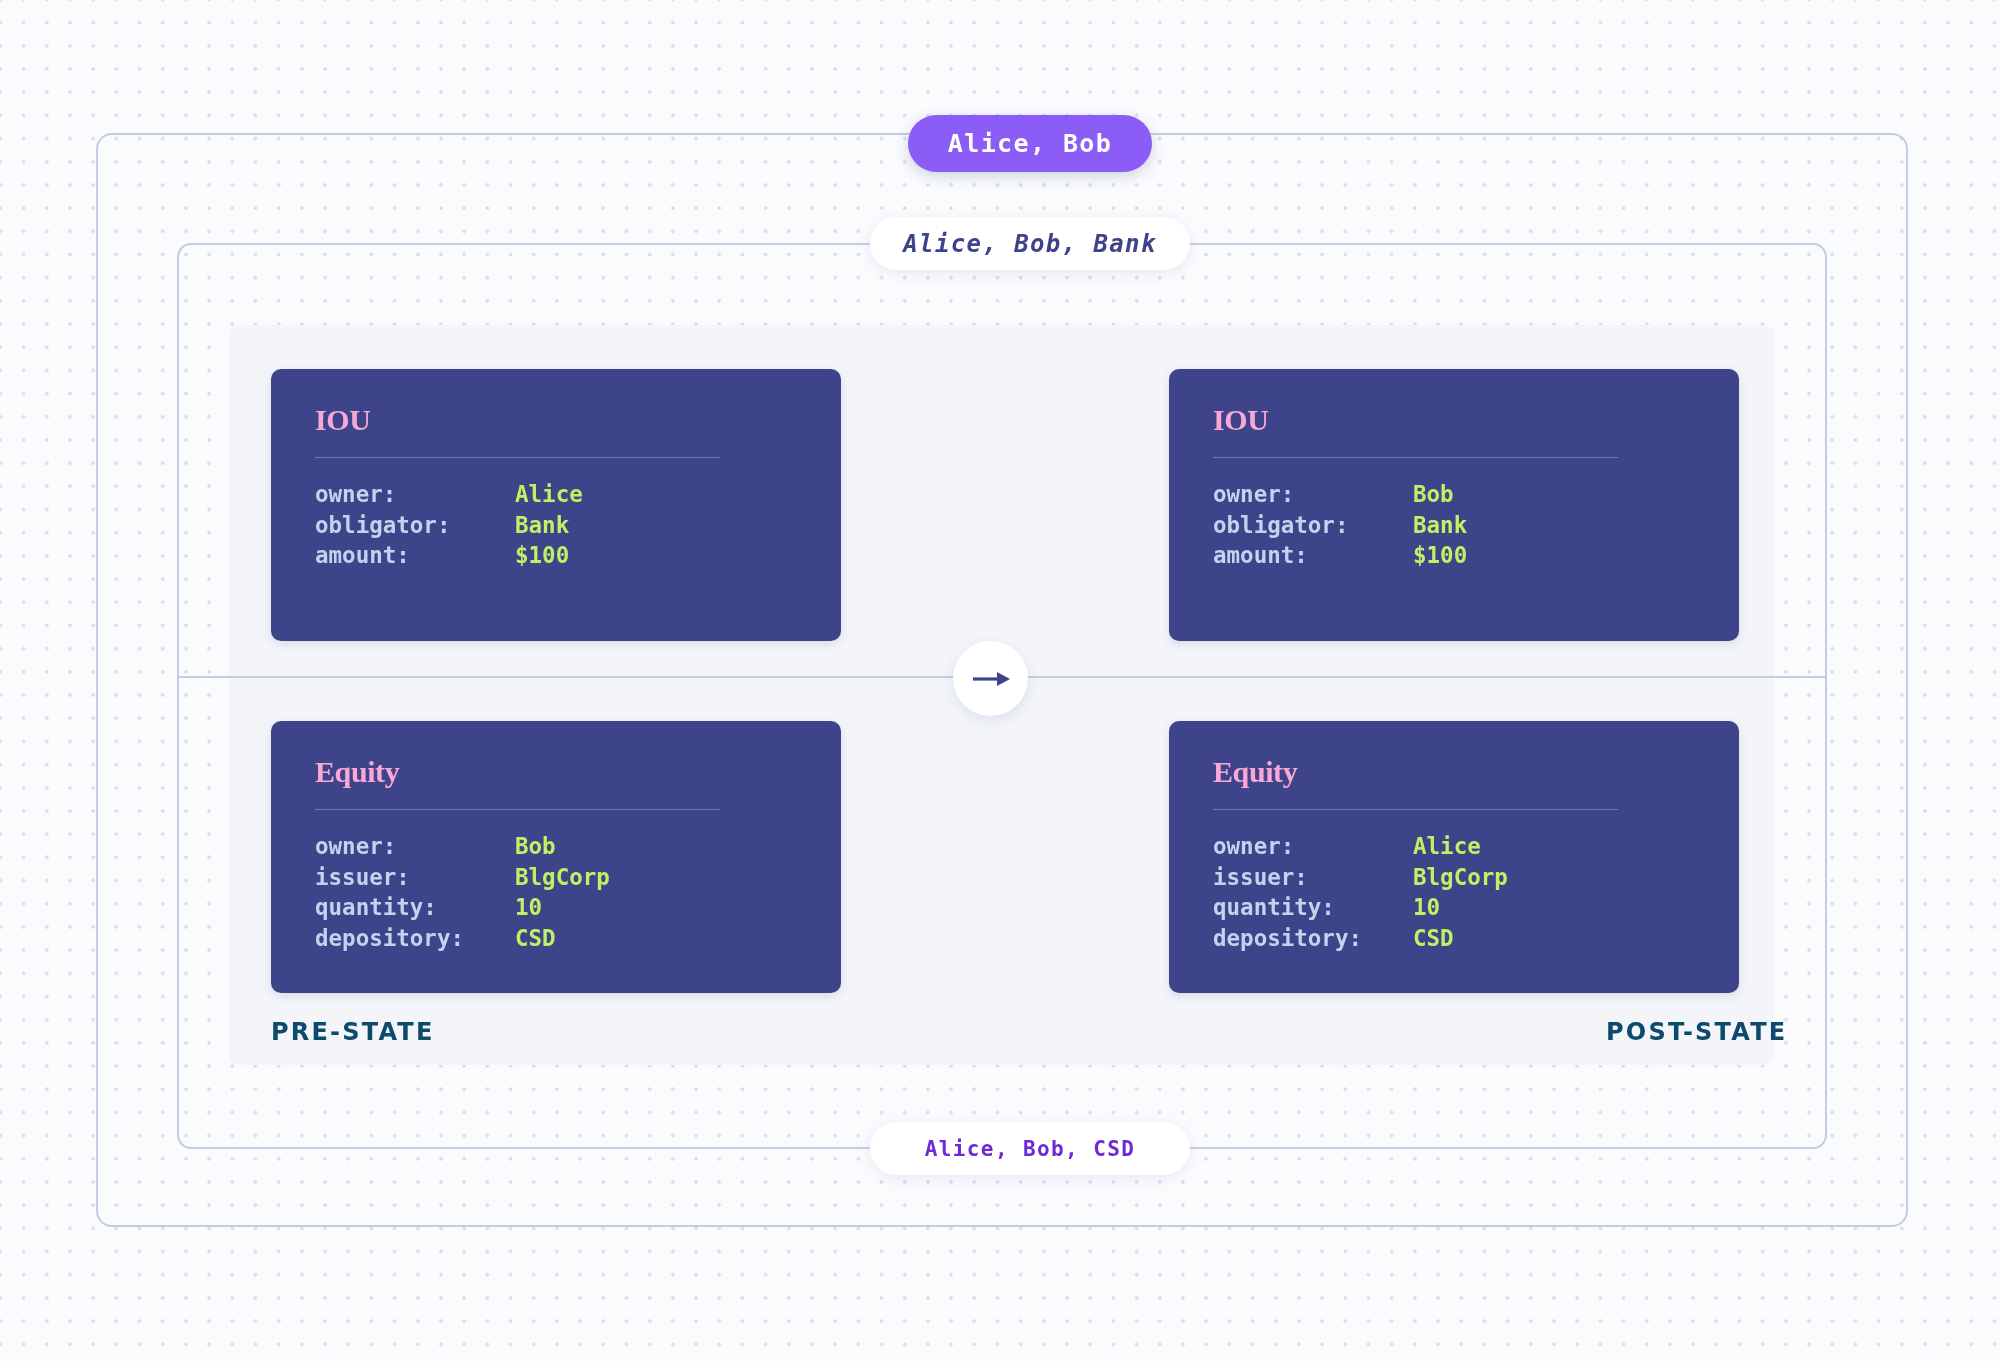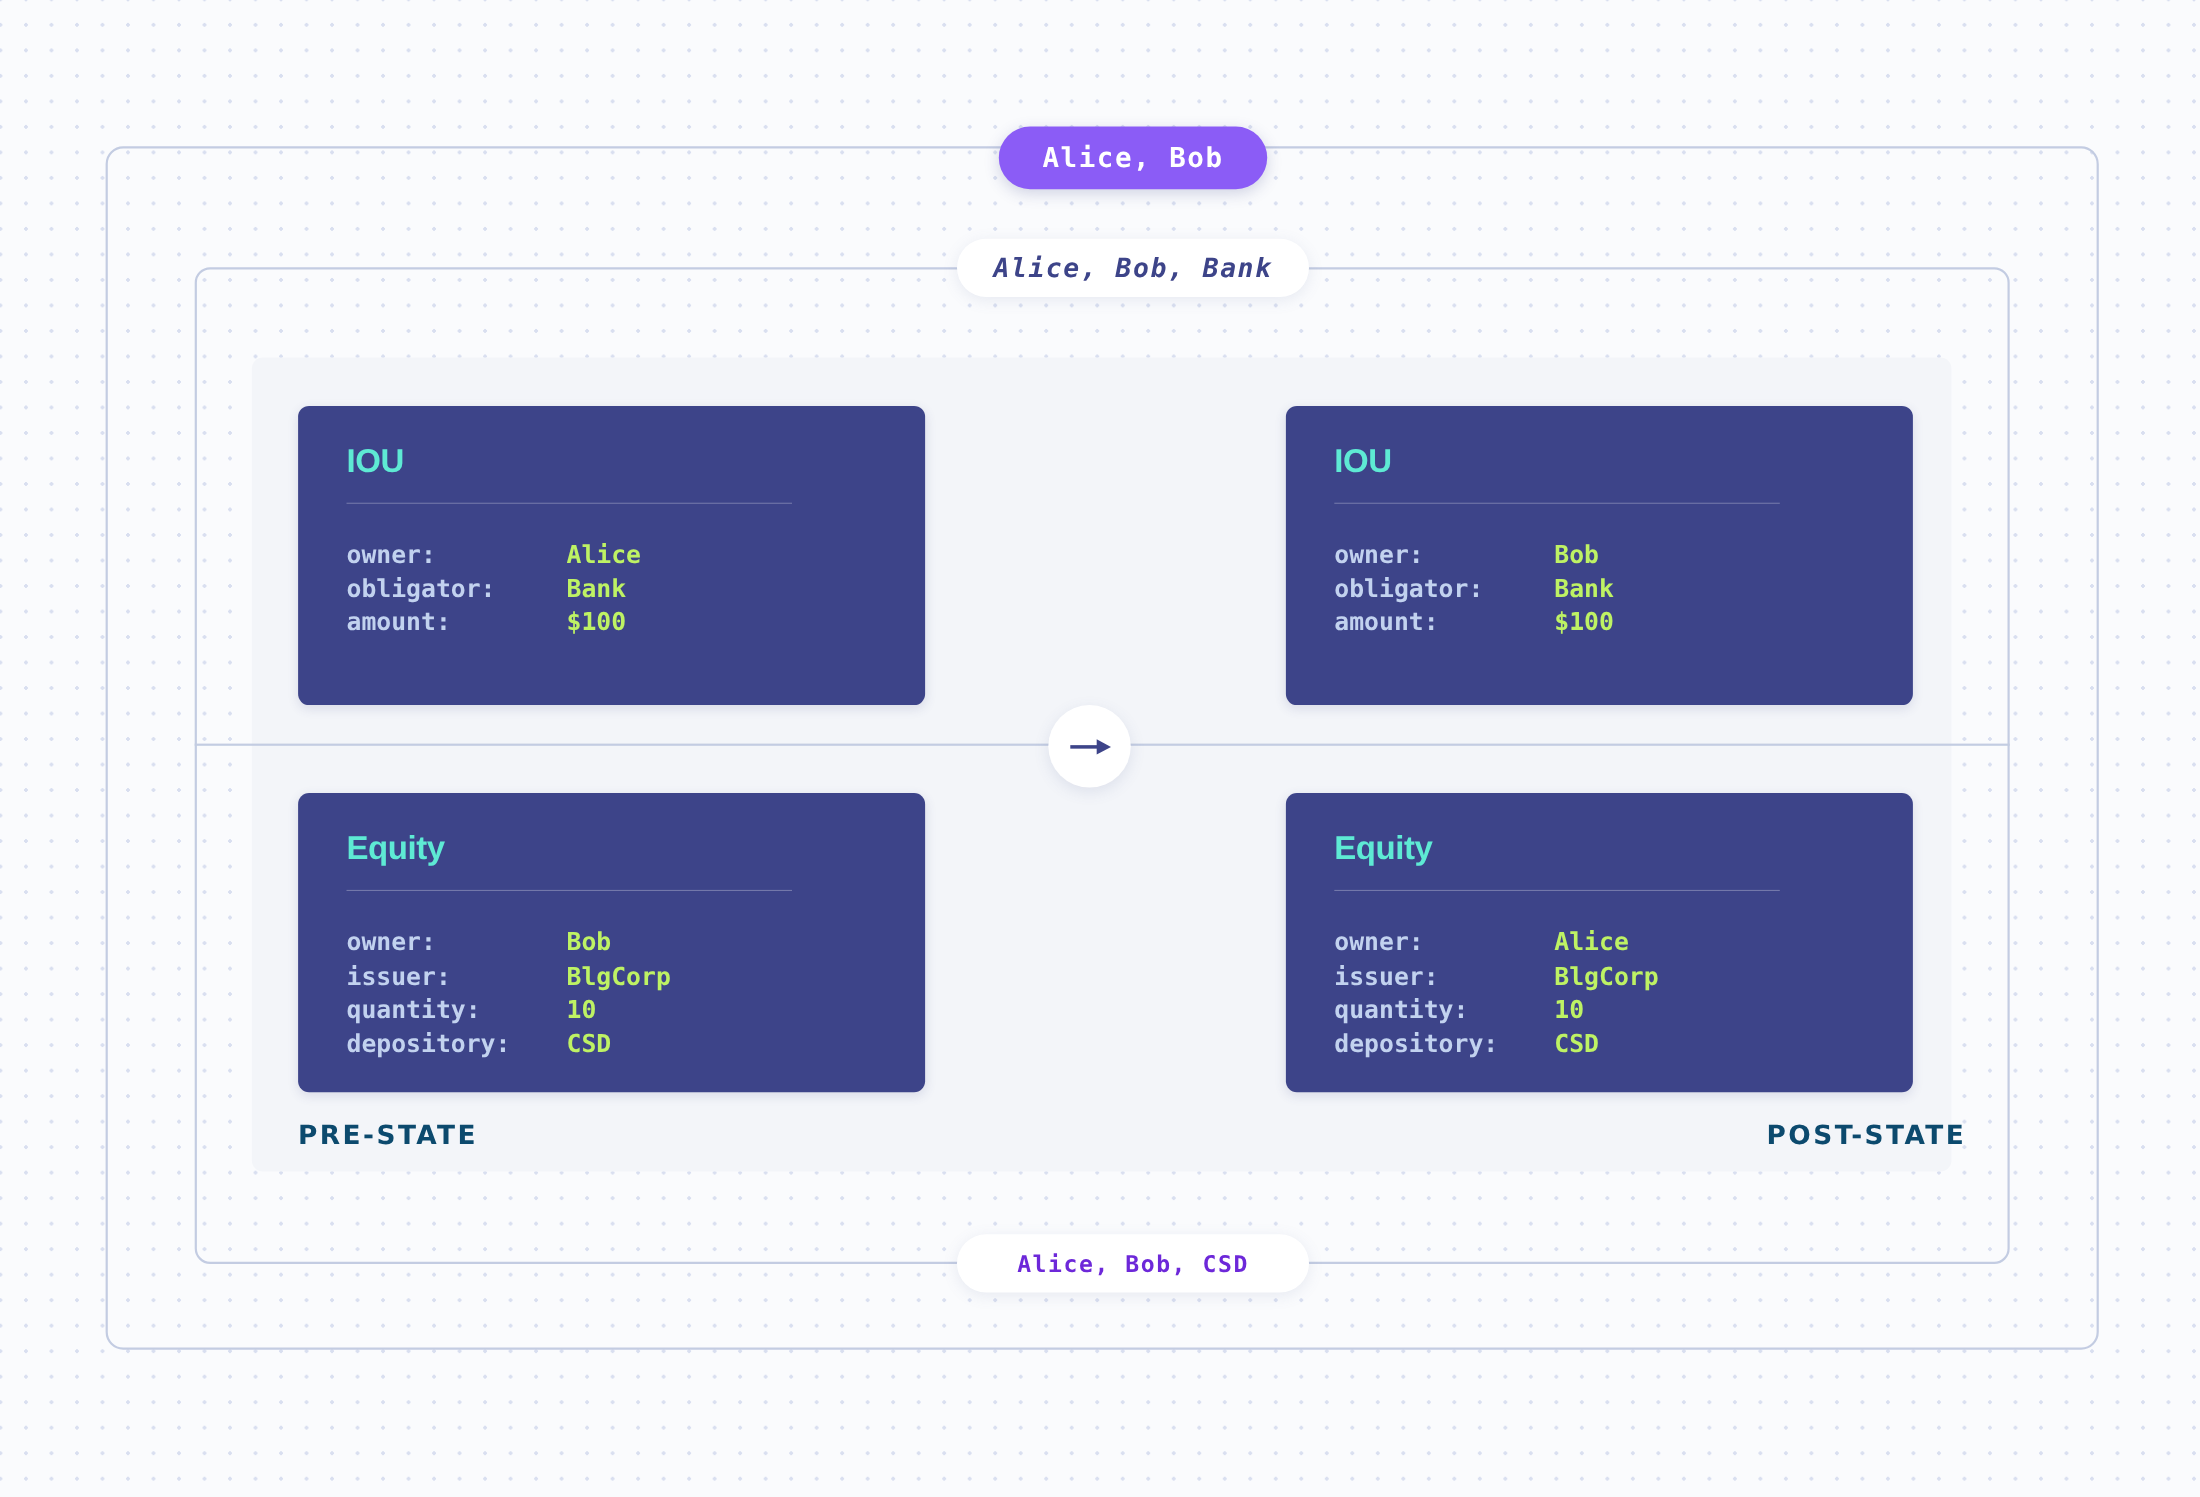--- a/index.html
+++ b/index.html
@@ -138,35 +138,35 @@
     padding: 36px 44px 0 44px;
     z-index: 4;
     box-shadow: 0 3px 10px rgba(61, 68, 137, 0.14);
   }
   .card-iou-pre    { left: 271px;  top: 369px; }
   .card-iou-post   { left: 1169px; top: 369px; }
   .card-eq-pre     { left: 271px;  top: 721px; height: 272px; }
   .card-eq-post    { left: 1169px; top: 721px; height: 272px; }
 
   .card-title {
-    font-family: Liberation Sans, sans-serif;
+    font-family: Liberation Serif, serif;
     font-size: 30px;
     font-weight: bold;
-    color: #5eead4;
+    color: #f9a8d4;
     letter-spacing: -0.4px;
     line-height: 1;
   }
   .card-divider {
     margin-top: 22px;
     height: 1px;
     background: rgba(255,255,255,0.28);
     width: 405px;
   }
   .field-table {
-    margin-top: 32px;
+    margin-top: 21px;
     border-collapse: collapse;
   }
   .field-table td {
     padding: 0;
     font-family: "DejaVu Sans Mono", monospace;
     font-size: 22.5px;
     line-height: 30.5px;
     white-space: pre;
   }
   .field-key {

